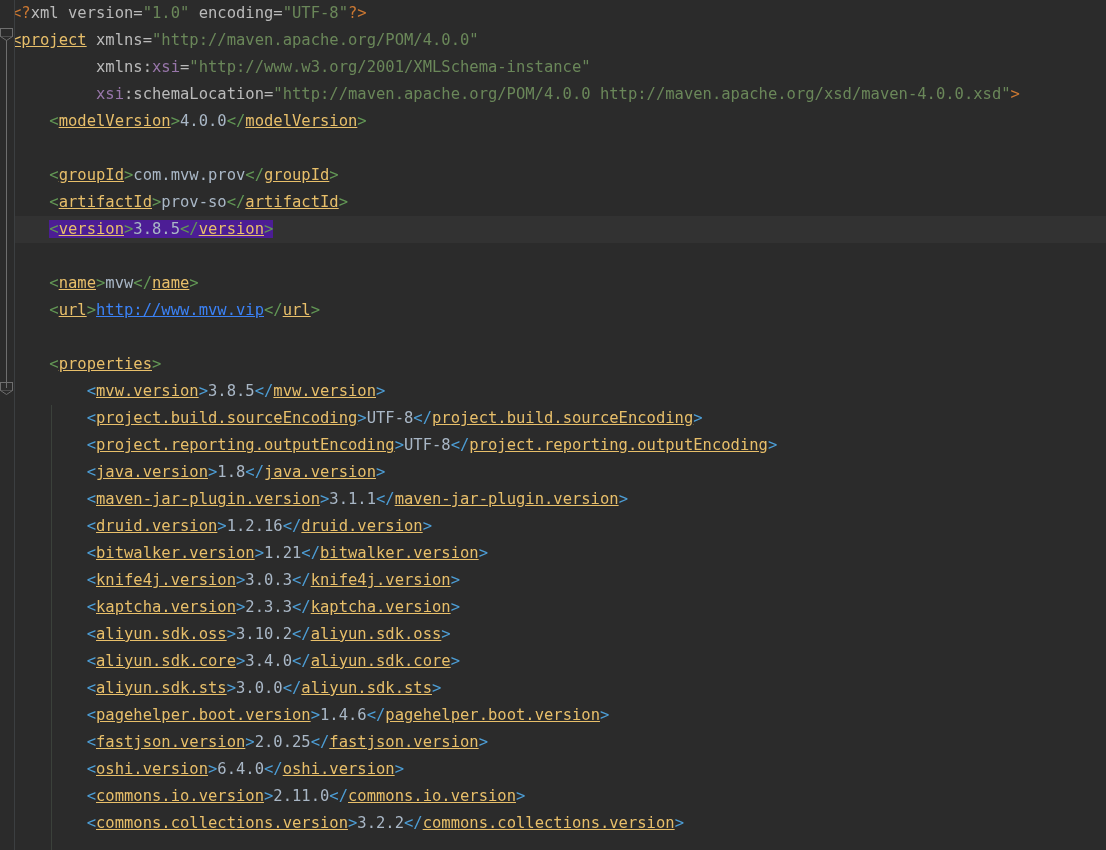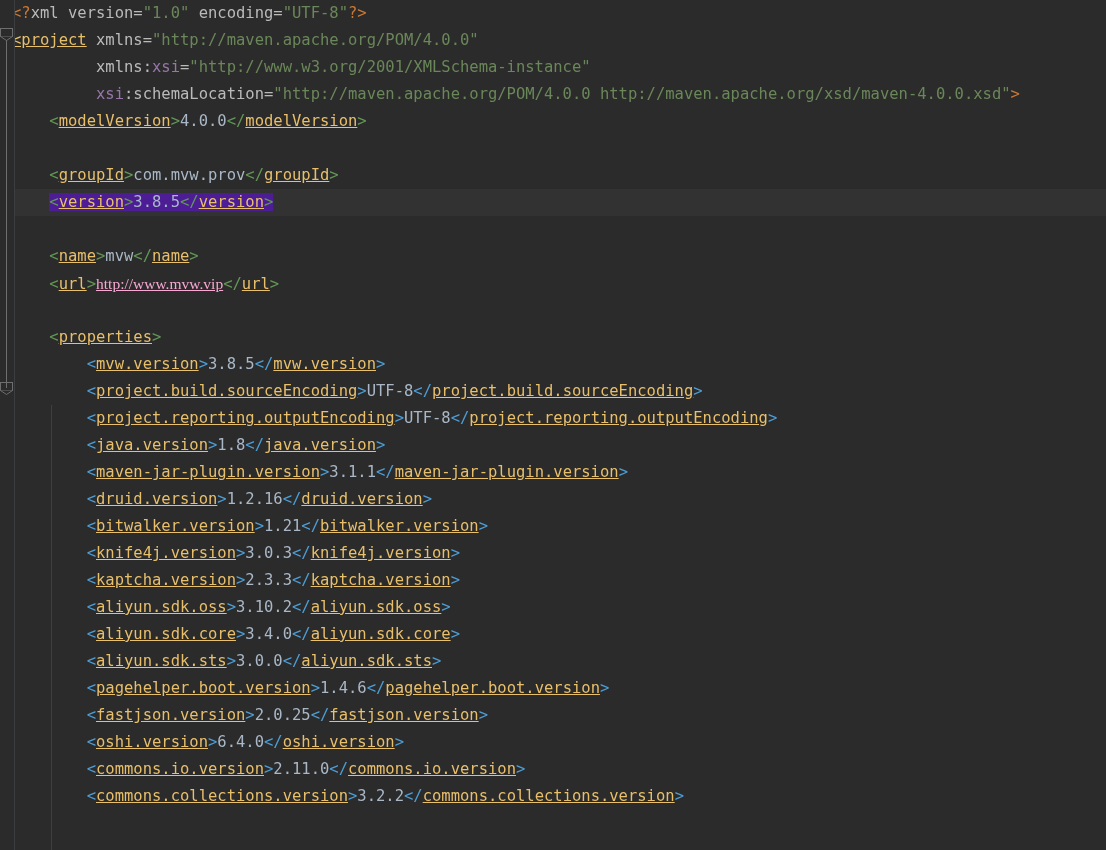--- a/index.html
+++ b/index.html
@@ -83,21 +83,21 @@
   .br       { color: #629755; }  
   .brb      { color: #4d9ed6; }  
   .tag      { color: #e8bf6a; text-decoration: underline; }  
   .txt      { color: #a9b7c6; }  
   .attr     { color: #bababa; }  
   .ns       { color: #9876aa; text-align: center; }  
   .str      { color: #6a8759; }  
   .punct    { color: #cc7832; }  
   .eq       { color: #bababa; }
   .proc     { color: #bababa; }  
-  .link     { color: #f9a8d4; text-decoration: underline; font-family: Liberation Serif, serif; }
+  .link     { color: #3b82f6; text-decoration: underline; }
   .cn       { color: #a9b7c6; }  
   .sel      { background: #4c1d95; }
 </style>
 </head>
 <body>
 
 <div id="editor">
 
   <div class="gutter"></div>
 
@@ -128,20 +128,21 @@
     <div class="line">         <span class="attr">xmlns:</span><span class="ns">xsi</span><span class="eq">=</span><span class="str">"http://www.w3.org/2001/XMLSchema-instance"</span></div>
 
     <div class="line">         <span class="ns">xsi</span><span class="attr">:schemaLocation</span><span class="eq">=</span><span class="str">"http://maven.apache.org/POM/4.0.0 http://maven.apache.org/xsd/maven-4.0.0.xsd"</span><span class="punct">&gt;</span></div>
 
     <div class="line">    <span class="br">&lt;</span><span class="tag">modelVersion</span><span class="br">&gt;</span><span class="txt">4.0.0</span><span class="br">&lt;/</span><span class="tag">modelVersion</span><span class="br">&gt;</span></div>
 
     <div class="line">&nbsp;</div>
 
     <div class="line">    <span class="br">&lt;</span><span class="tag">groupId</span><span class="br">&gt;</span><span class="txt">com.mvw.prov</span><span class="br">&lt;/</span><span class="tag">groupId</span><span class="br">&gt;</span></div>
 
+    <div class="line">    <span class="br">&lt;</span><span class="tag">artifactId</span><span class="br">&gt;</span><span class="txt">prov-so</span><span class="br">&lt;/</span><span class="tag">artifactId</span><span class="br">&gt;</span></div>
 
     <div class="line current">    <span class="sel"><span class="br">&lt;</span><span class="tag">version</span><span class="br">&gt;</span></span><span class="sel"><span class="txt">3.8.5</span></span><span class="sel"><span class="br">&lt;/</span><span class="tag">version</span><span class="br">&gt;</span></span></div>
 
     <div class="line">&nbsp;</div>
 
     <div class="line">    <span class="br">&lt;</span><span class="tag">name</span><span class="br">&gt;</span><span class="txt">mvw</span><span class="br">&lt;/</span><span class="tag">name</span><span class="br">&gt;</span></div>
 
     <div class="line">    <span class="br">&lt;</span><span class="tag">url</span><span class="br">&gt;</span><span class="link">http://www.mvw.vip</span><span class="br">&lt;/</span><span class="tag">url</span><span class="br">&gt;</span></div>
 
 

